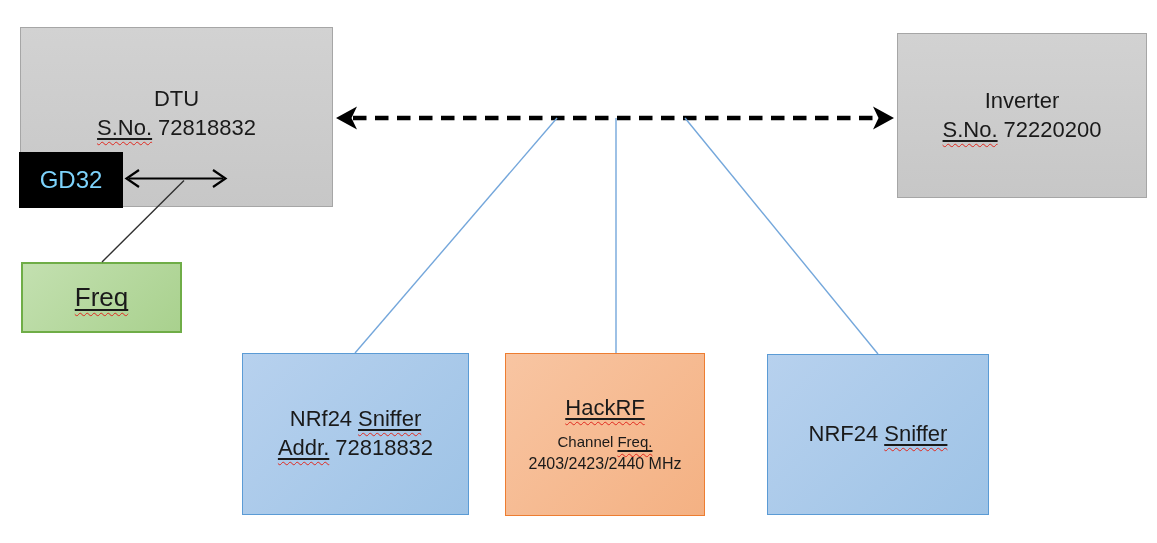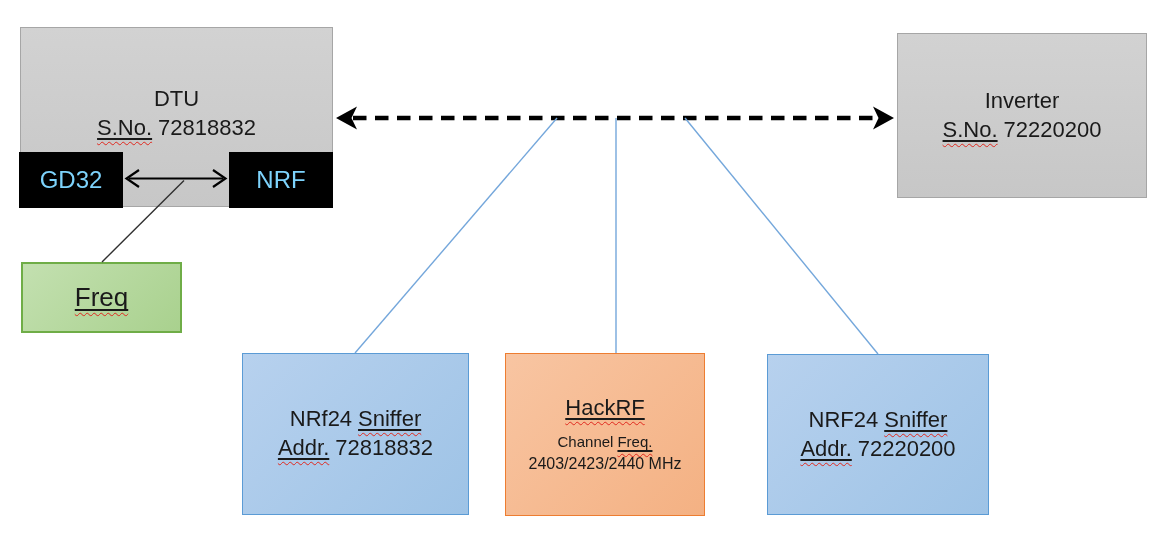--- a/index.html
+++ b/index.html
@@ -101,23 +101,20 @@
   <div class="box gray dtu">
     <div class="t-main">DTU</div>
     <div class="t-main">
       <span class="uline sp"><span class="squig">S.No.</span></span><span>72818832</span>
     </div>
   </div>
 
   <div class="chip gd32">
     <span>GD32</span>
   </div>
-  <div class="chip nrfchip">
-    <span>NRF</span>
-  </div>
 
   <div class="box green">
     <span class="uline"><span class="squig">Freq</span></span>
   </div>
 
   <div class="box gray inverter">
     <div class="t-main">Inverter</div>
     <div class="t-main">
       <span class="uline sp"><span class="squig">S.No.</span></span><span>72220200</span>
     </div>
@@ -139,18 +136,15 @@
     <div class="t-sub">
       <span class="sp">Channel</span><span class="uline"><span class="squig">Freq.</span></span>
     </div>
     <div class="t-freq">2403/2423/2440 MHz</div>
   </div>
 
   <div class="box blue sniffer-right">
     <div class="t-main">
       <span class="sp">NRF24</span><span class="uline"><span class="squig">Sniffer</span></span>
     </div>
-    <div class="t-main">
-      <span class="uline sp"><span class="squig">Addr.</span></span><span>72220200</span>
-    </div>
   </div>
 
 </div>
 
 </body></html>

